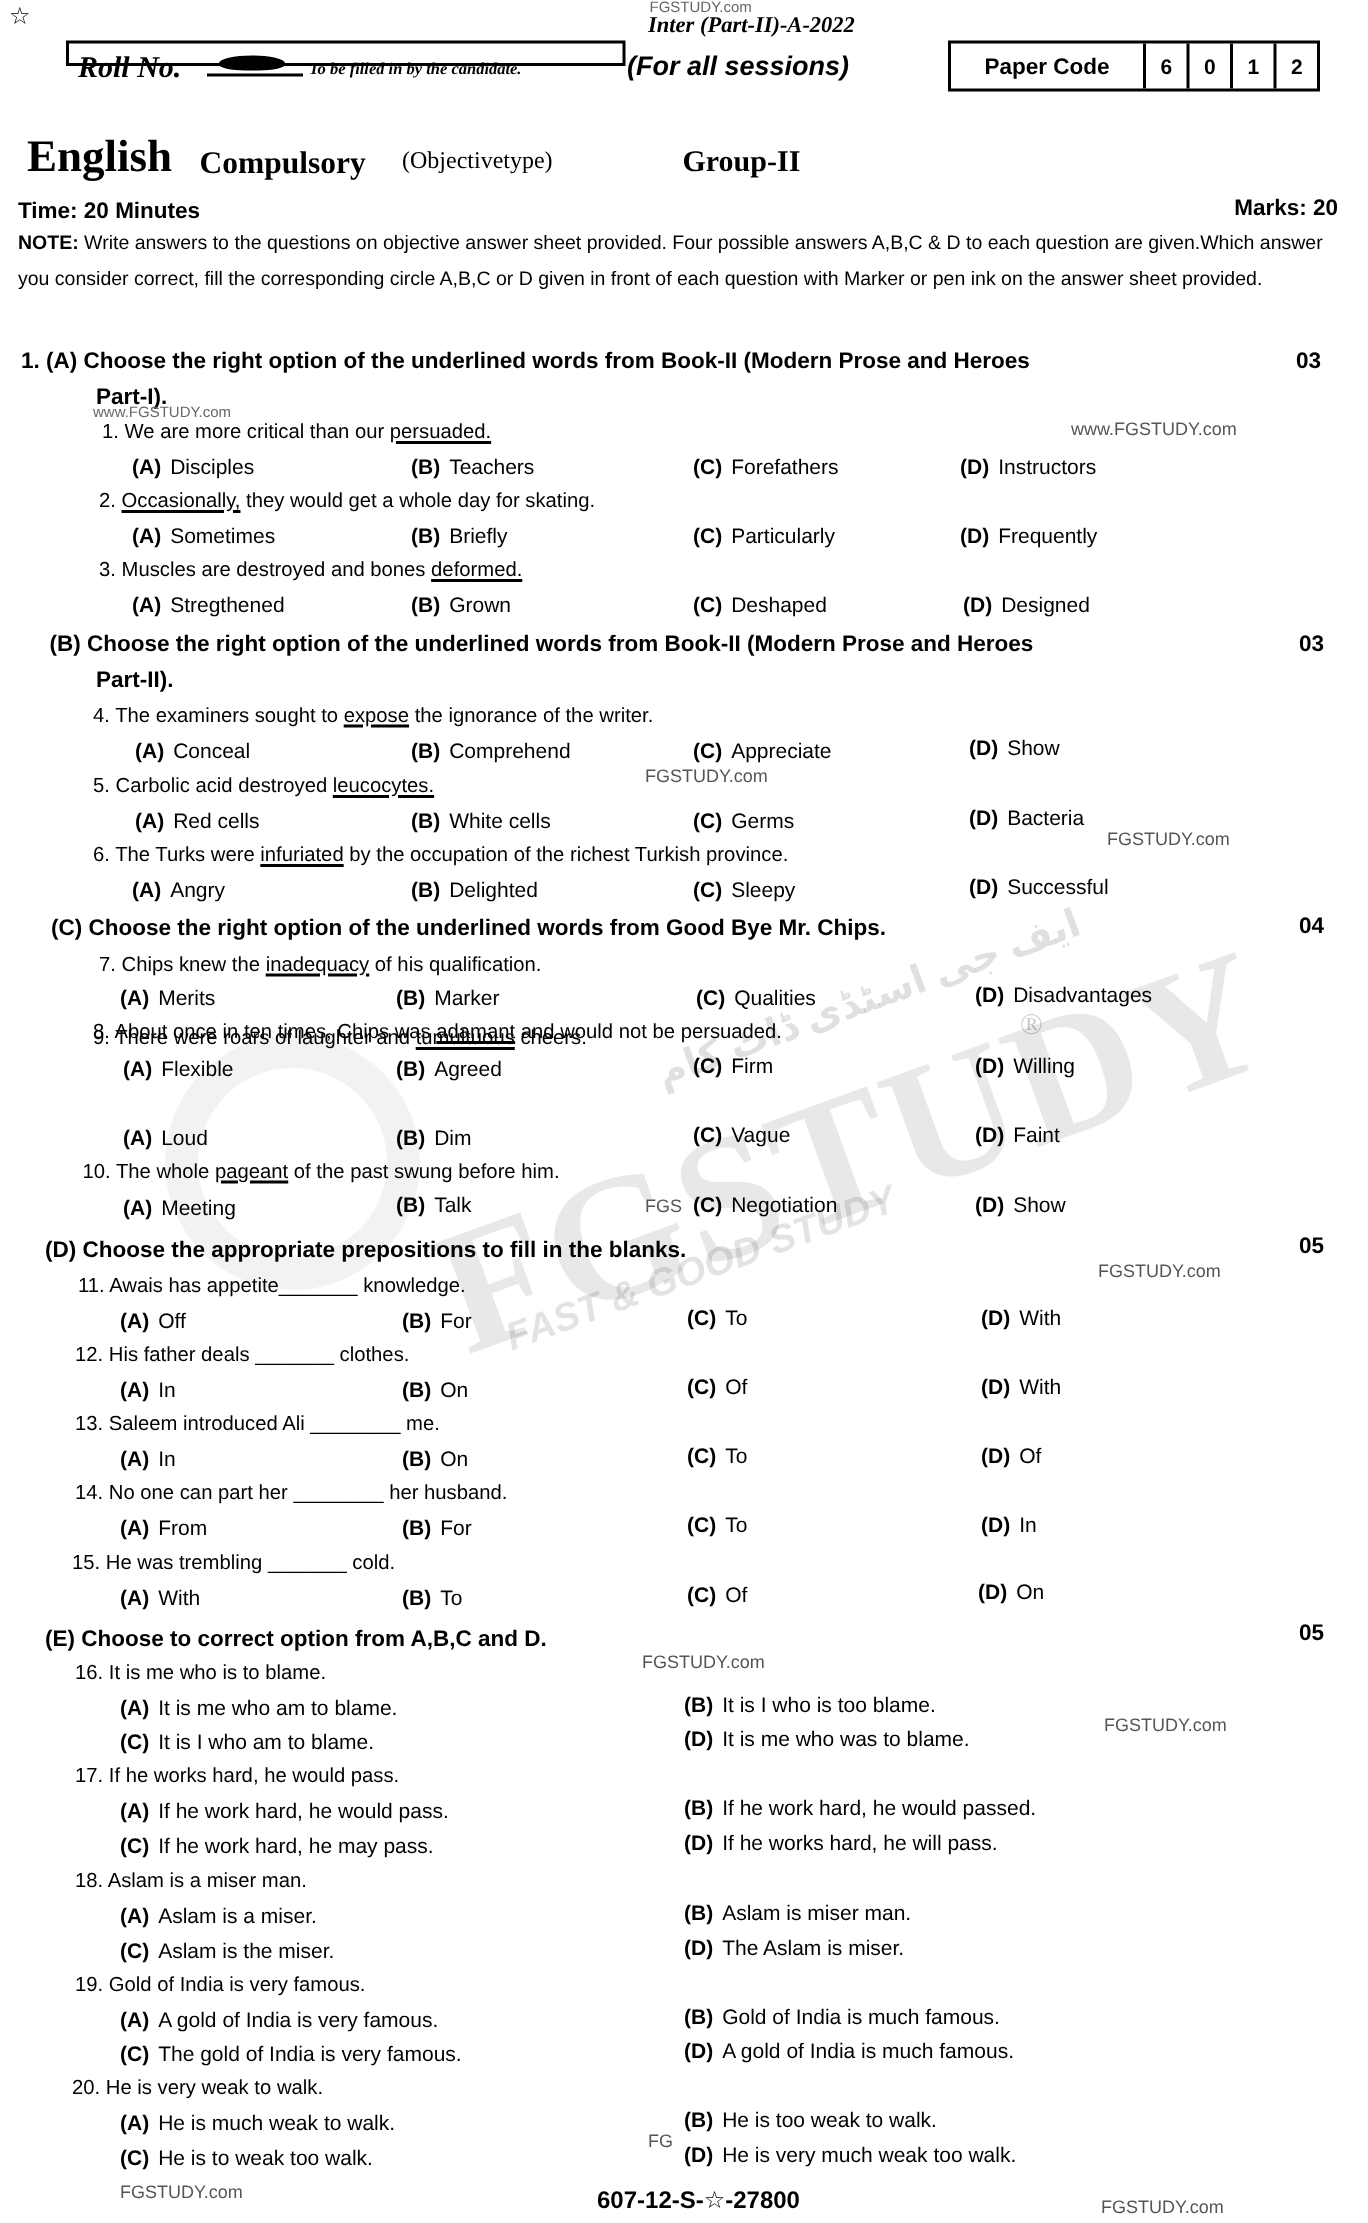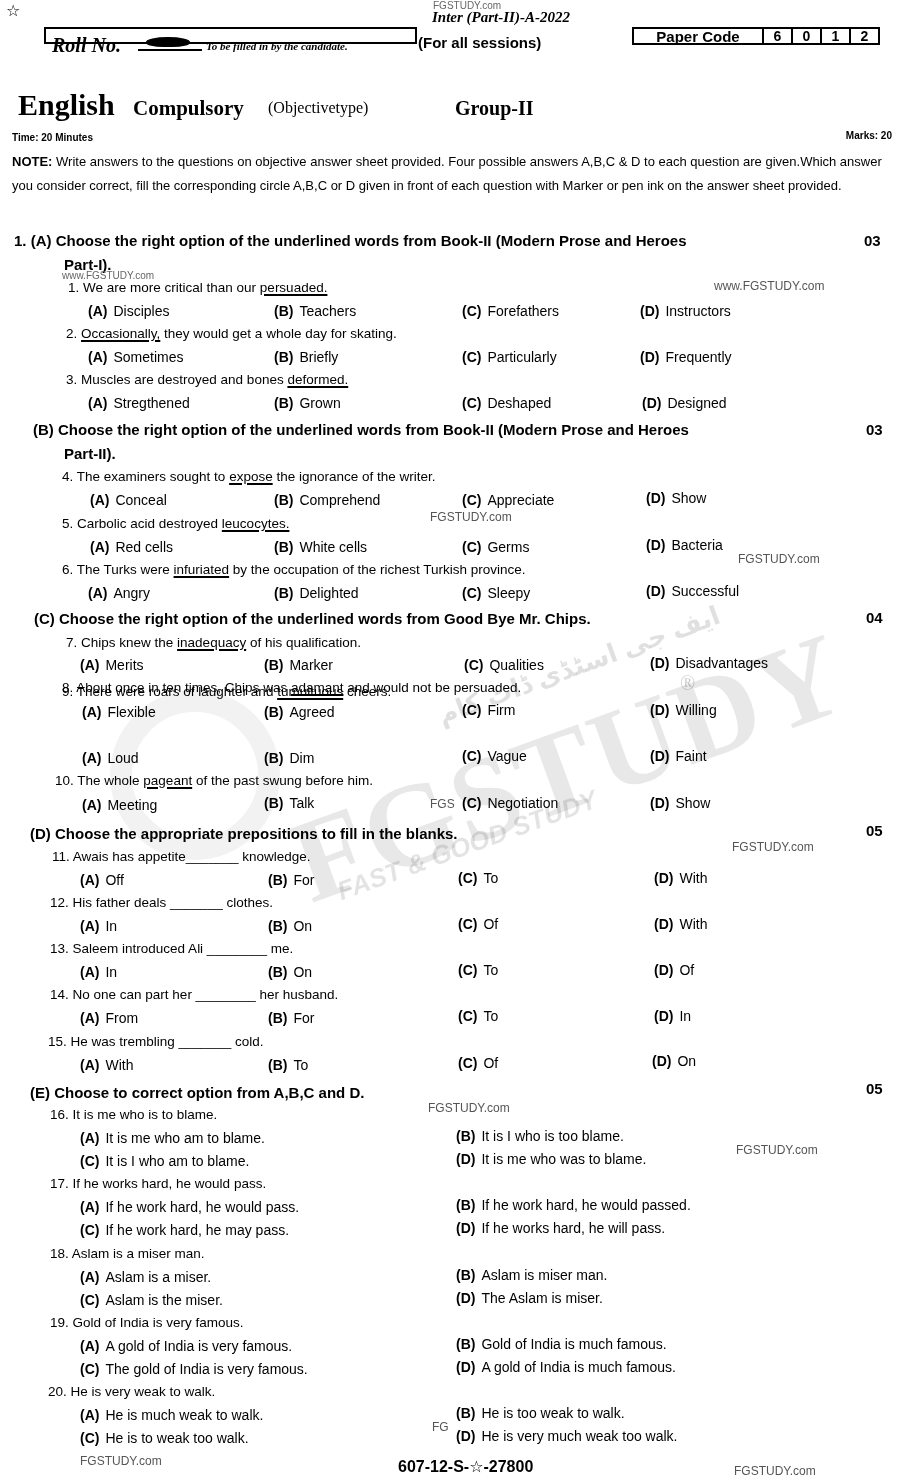--- a/index.html
+++ b/index.html
@@ -13,32 +13,32 @@
   .star { font-size:16px; }
   .roll-box { position:absolute; left:8px; top:27px; width:373px; height:17px;
               border:2px solid #000; box-sizing:border-box;margin-left:36px; }
   .roll-label { position:absolute; left:6px; top:5px; font-family:"Liberation Serif", serif;
                 font-style:italic; font-weight:bold; font-size:20px; }
   .roll-blank { position:absolute; left:92px; top:20px; width:64px; border-bottom:2px solid #000; }
   .roll-blot { position:absolute; left:100px; top:8px; width:44px; height:10px; background:#000;
                border-radius:50% 50% 40% 40%; }
   .roll-hint { position:absolute; left:160px; top:11px; font-family:"Liberation Serif", serif;
                font-style:italic; font-size:11px; font-weight:bold; }
-  .sessions { left:418px; top:34px; font-weight:bold; font-size:15px; }
-  .code-box { position:absolute; left:632px; top:27px; height:18px; border:2px solid #000;
+  .sessions { left:418px; top:34px; font-weight:bold; font-size:18px;font-style:italic; }
+  .code-box { position:absolute; left:632px; top:27px; height:34px; border:2px solid #000;
               box-sizing:border-box; display:flex; }
   .code-cell { border-left:2px solid #000; width:27px; display:flex; align-items:center;
                justify-content:center; font-weight:bold; font-size:14px; }
   .code-label { width:128px; display:flex; align-items:center; justify-content:center;
                 font-weight:bold; font-size:15px; }
   .title-eng { left:18px; top:88px; font-family:"Liberation Serif", serif; font-weight:bold; font-size:30px; }
   .title-comp { left:133px; top:96px; font-family:"Liberation Serif", serif; font-weight:bold; font-size:21px; }
   .title-obj { left:268px; top:99px; font-family:"Liberation Serif", serif; font-size:16px; }
   .title-grp { left:455px; top:97px; font-family:"Liberation Serif", serif; font-weight:bold; font-size:20px; }
-  .meta { font-weight:bold; font-size:10px; }
+  .meta { font-weight:bold; font-size:15px; }
   .note { left:12px; width:880px; white-space:normal; font-size:13px; line-height:23.5px; }
   .section { font-weight:bold; font-size:15px; }
   .marks { font-weight:bold; font-size:15px; }
   .q { font-size:13.5px; }
   .opt { font-size:14px; }
   .opt .lbl { font-weight:bold; margin-right:6px; }
   u { text-decoration-thickness:1.5px; text-underline-offset:2px; }
   .watermark { position:absolute; pointer-events:none; color:rgba(0,0,0,0.10); }
   .footer-code { font-weight:bold; font-size:16px; }
 </style>

